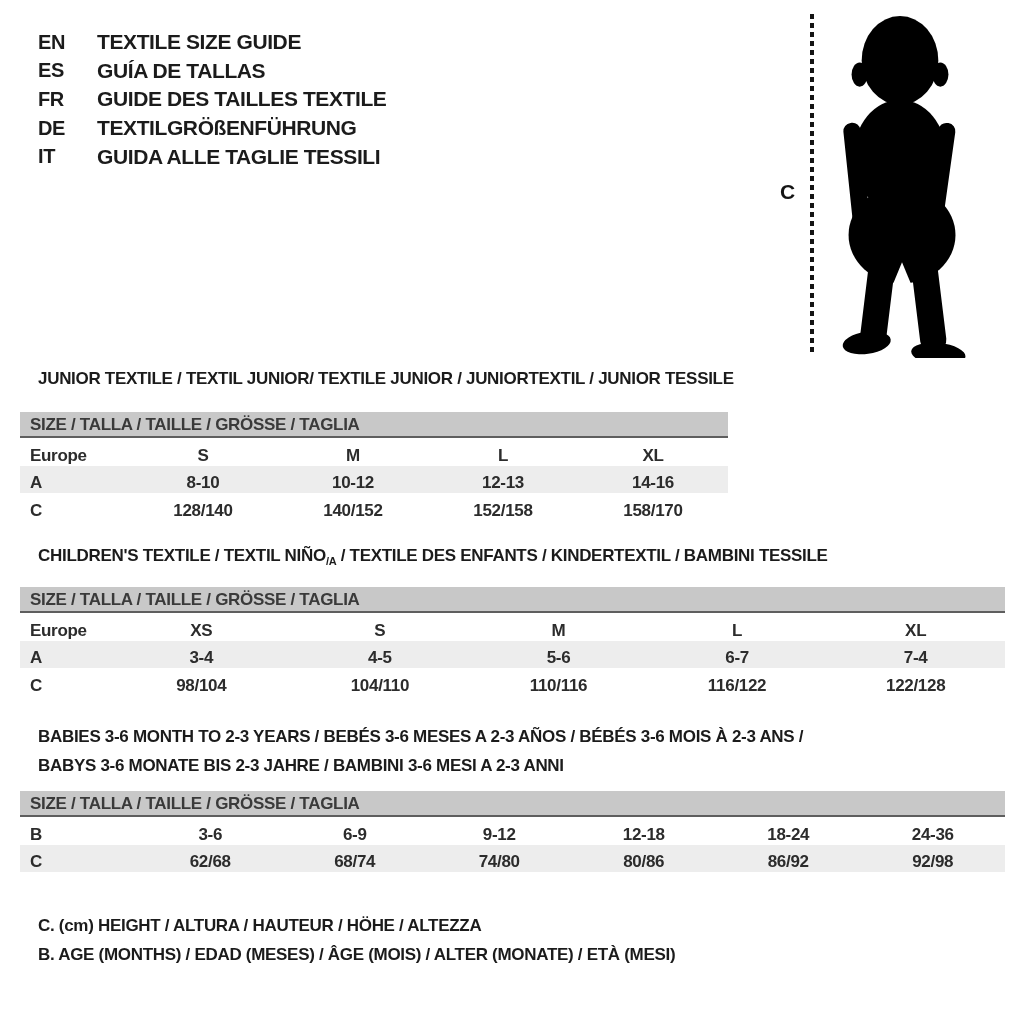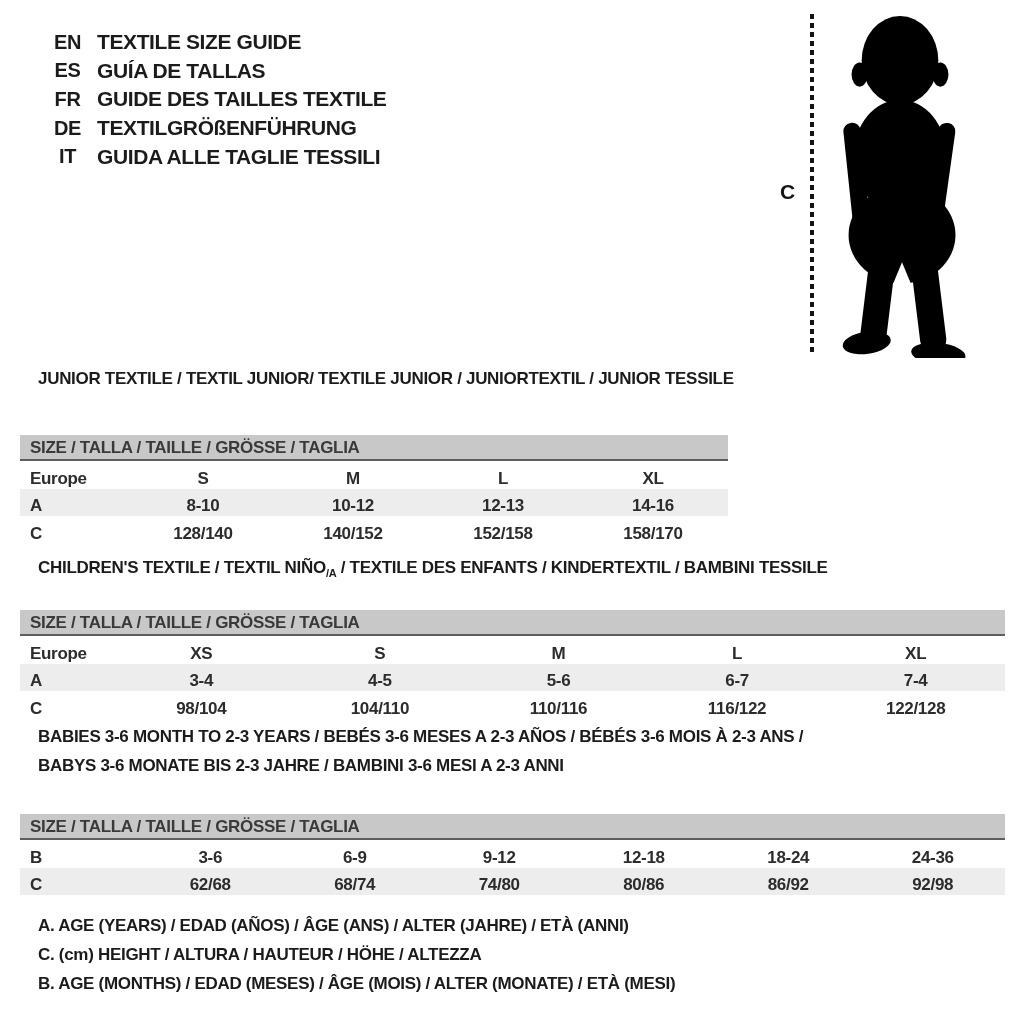--- a/index.html
+++ b/index.html
@@ -6,21 +6,21 @@
   .canvas{
     position:relative;
     width:1024px;height:1024px;
     background:#ffffff;
     font-family:"Liberation Sans","DejaVu Sans",sans-serif;
     color:#1e1e1e;
     overflow:hidden;
   }
 
   
-  .lang-block{position:absolute;left:38px;top:28px;text-align:center;}
+  .lang-block{position:absolute;left:38px;top:28px;}
   .lang-row{display:flex;height:28.6px;align-items:center;}
   .lang-code{
     flex:0 0 59px;
     font-size:20px;font-weight:700;letter-spacing:-0.4px;color:#1b1b1b;
   }
   .lang-title{
     font-size:21px;font-weight:700;letter-spacing:-0.4px;color:#1b1b1b;
     white-space:nowrap;
   }
 
@@ -49,21 +49,20 @@
 
   
   .sg-table{position:absolute;left:20px;}
   .sg-header{
     height:26px;line-height:26px;
     background:#c8c8c8;
     border-bottom:2px solid #5e5e5e;
     padding-left:10px;
     font-size:17px;font-weight:700;letter-spacing:-0.3px;color:#3a3a3a;
     box-sizing:border-box;
-    margin-top:23px;
   }
   .sg-row{display:flex;height:27.5px;align-items:flex-end;}
   .sg-row.shade{background:#ededed;}
   .sg-label{
     box-sizing:border-box;padding-left:10px;
     font-size:17px;font-weight:700;letter-spacing:-0.3px;color:#2c2c2c;
   }
   .sg-cell{
     flex:1;text-align:center;
     font-size:17px;font-weight:700;letter-spacing:-0.3px;color:#2c2c2c;
@@ -151,21 +150,21 @@
     </div>
     <div class="sg-row">
       <div class="sg-label">C</div>
       <div class="sg-cell">128/140</div>
       <div class="sg-cell">140/152</div>
       <div class="sg-cell">152/158</div>
       <div class="sg-cell">158/170</div>
     </div>
   </div>
 
-  <div class="section-heading" style="top:546px;margin-top:12px;"><span>CHILDREN'S TEXTILE / TEXTIL NIÑO</span><span class="subsm">/A</span><span> / TEXTILE DES ENFANTS / KINDERTEXTIL / BAMBINI TESSILE</span></div>
+  <div class="section-heading" style="top:546px;"><span>CHILDREN'S TEXTILE / TEXTIL NIÑO</span><span class="subsm">/A</span><span> / TEXTILE DES ENFANTS / KINDERTEXTIL / BAMBINI TESSILE</span></div>
 
   <div class="sg-table t2" style="top:587px;">
     <div class="sg-header">SIZE / TALLA / TAILLE / GRÖSSE / TAGLIA</div>
     <div class="sg-row">
       <div class="sg-label">Europe</div>
       <div class="sg-cell">XS</div>
       <div class="sg-cell">S</div>
       <div class="sg-cell">M</div>
       <div class="sg-cell">L</div>
       <div class="sg-cell">XL</div>
@@ -209,18 +208,17 @@
       <div class="sg-cell">62/68</div>
       <div class="sg-cell">68/74</div>
       <div class="sg-cell">74/80</div>
       <div class="sg-cell">80/86</div>
       <div class="sg-cell">86/92</div>
       <div class="sg-cell">92/98</div>
     </div>
   </div>
 
   <div class="legend">
-    <div class="legend-line">A. AGE (YEARS) / EDAD (AÑOS) / ÂGE (ANS) / ALTER (JAHRE) / ETÀ (ANNI)</div>
     <div class="legend-line">C. (cm) HEIGHT / ALTURA / HAUTEUR / HÖHE / ALTEZZA</div>
     <div class="legend-line">B. AGE (MONTHS) / EDAD (MESES) / ÂGE (MOIS) / ALTER (MONATE) / ETÀ (MESI)</div>
   </div>
 
 </div>
 
 </body></html>

